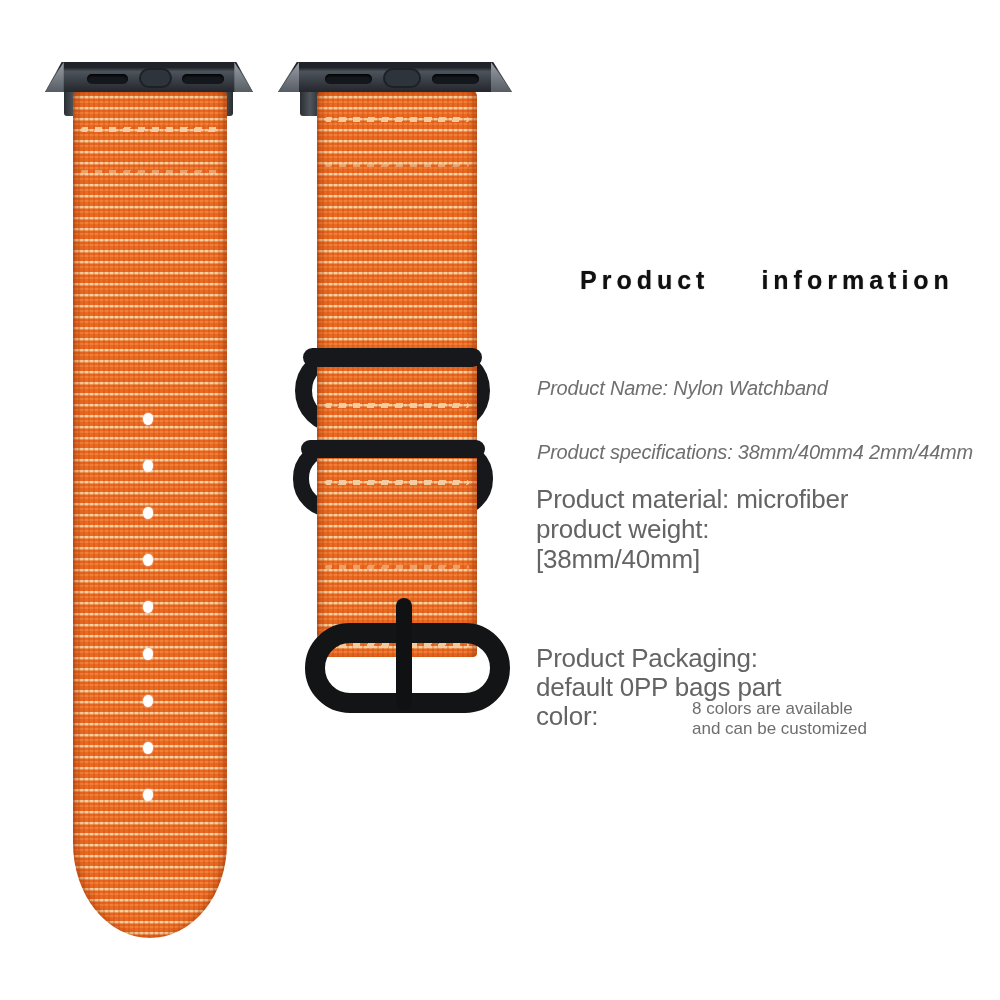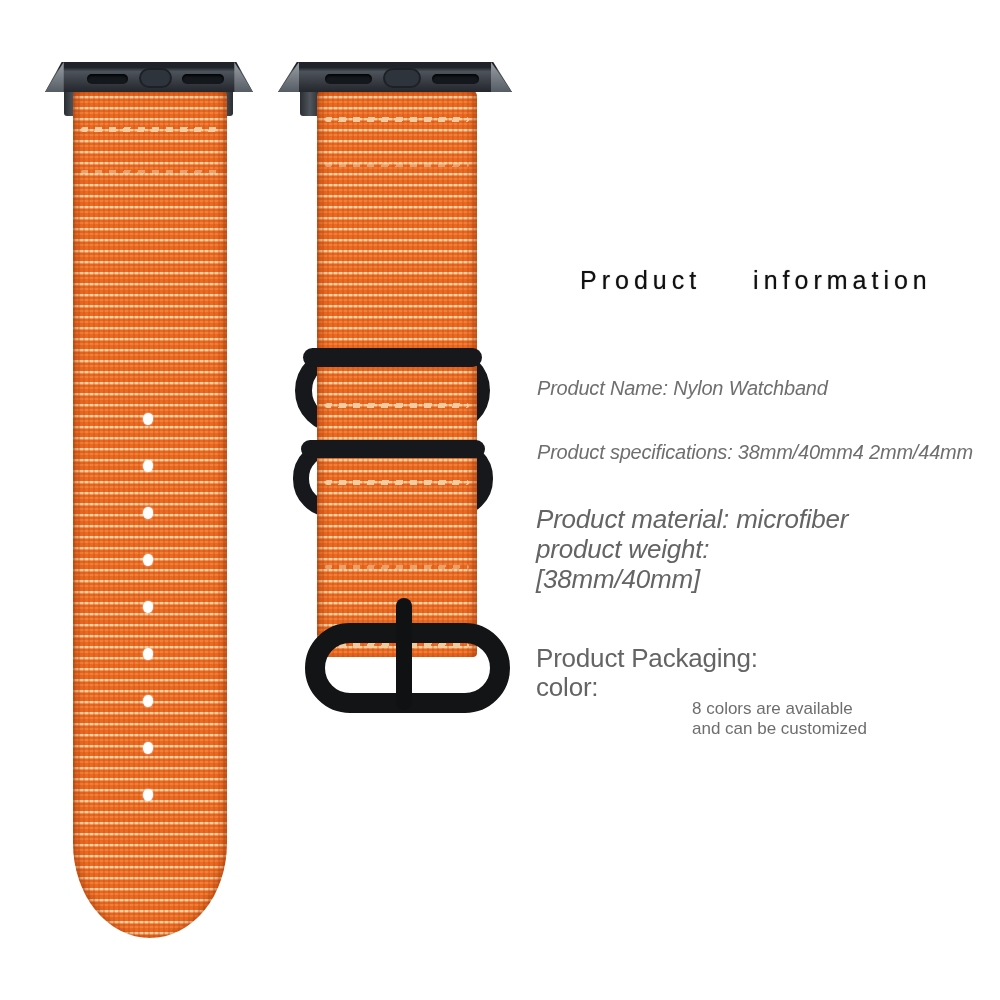--- a/index.html
+++ b/index.html
@@ -69,21 +69,21 @@
   .ring-behind{position:absolute;border:17px solid #17181b;border-radius:44px;
     box-sizing:border-box;z-index:1;}
   .ring-frontbar{position:absolute;height:19px;background:#17181b;border-radius:10px;z-index:3;}
   .buckle{position:absolute;border:20px solid #131416;border-radius:45px;
     box-sizing:border-box;z-index:3;}
   .prong{position:absolute;width:16px;background:#101113;border-radius:8px;z-index:4;}
 
   
   .txt{position:absolute;white-space:nowrap;}
   .title{
-    left:580px;top:266px;font-size:25px;font-weight:400;color:#101010;
+    left:580px;top:266px;font-size:25px;font-weight:700;color:#101010;
     letter-spacing:5px;word-spacing:40px;
     text-shadow:0 0 1px rgba(0,0,0,.55);
   }
   .small-line{left:537px;font-size:20px;color:#6f6f6f;letter-spacing:-0.2px;font-style:italic;}
   .big-block{left:536px;font-size:26px;color:#646464;line-height:30px;letter-spacing:-0.2px;}
   .note{left:692px;top:699px;font-size:17px;color:#6e6e6e;line-height:20px;}
 </style>
 </head>
 <body>
 
@@ -145,28 +145,29 @@
 
     <div class="buckle" style="left:305px;top:623px;width:205px;height:90px;"></div>
     <div class="prong" style="left:396px;top:598px;height:112px;"></div>
   </div>
 
   <div class="txt title">Product information</div>
 
   <div class="txt small-line" style="top:377px;">Product Name: Nylon Watchband</div>
   <div class="txt small-line" style="top:433px;margin-top:8px;">Product specifications: 38mm/40mm4 2mm/44mm</div>
 
-  <div class="txt big-block" style="top:504px;font-style:italic;">
+  <div class="txt big-block" style="top:484px;">
     <div>Product material: microfiber</div>
     <div>product weight:</div>
     <div>[38mm/40mm]</div>
   </div>
 
   <div class="txt big-block" style="top:644px;line-height:29px;">
     <div>Product Packaging:</div>
+    <div>default 0PP bags part</div>
     <div>color:</div>
   </div>
 
   <div class="txt note">
     <div>8 colors are available</div>
     <div>and can be customized</div>
   </div>
 
 </div>
 

